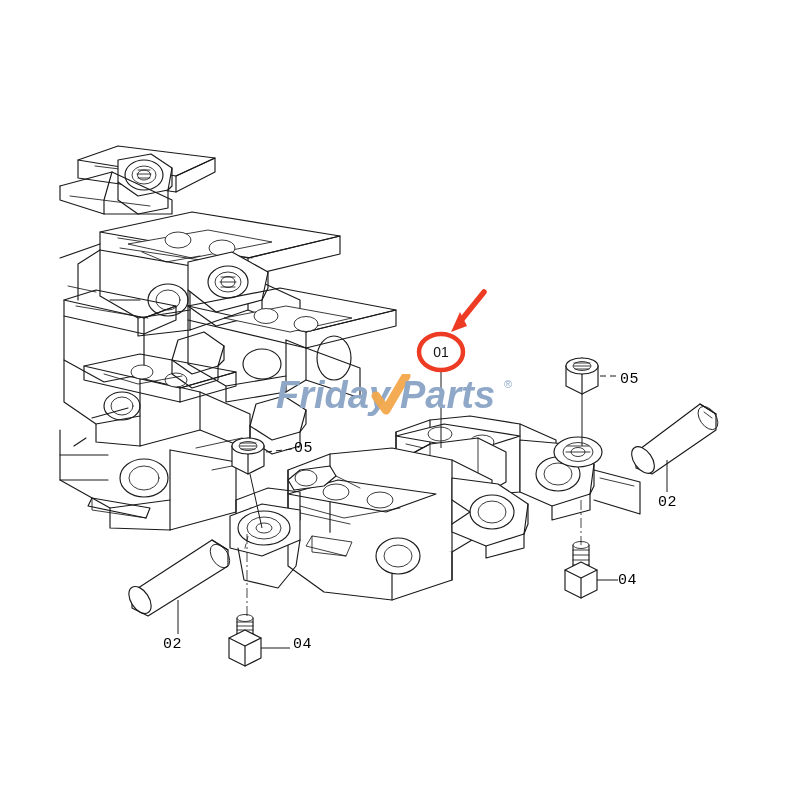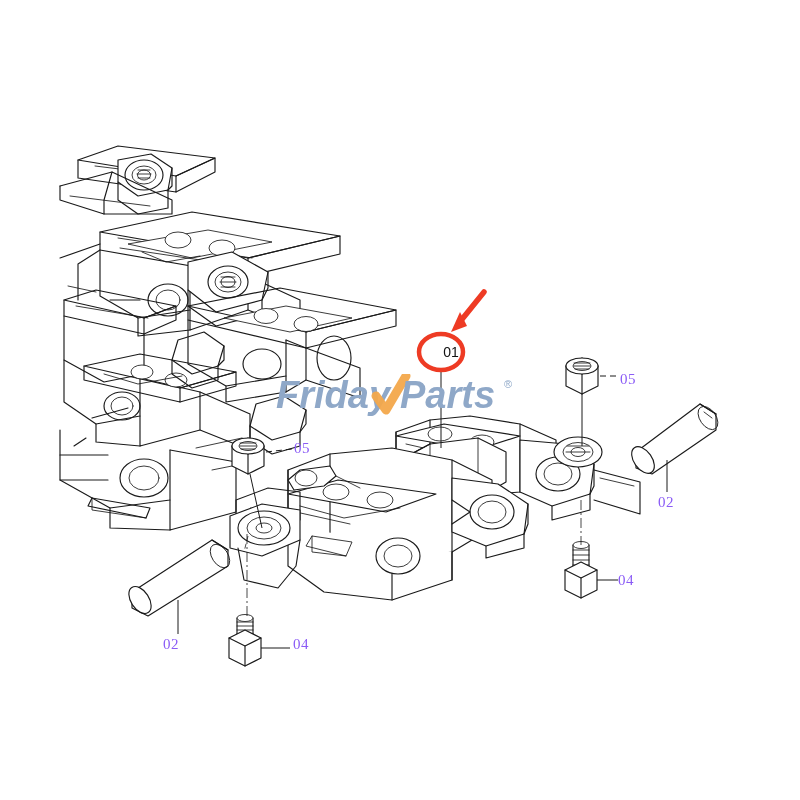--- a/index.html
+++ b/index.html
@@ -1,24 +1,24 @@
 <!DOCTYPE html>
 <html><head>
 <meta charset="utf-8">
 <style>
   html,body{margin:0;padding:0;background:#ffffff;}
   body{width:800px;height:800px;overflow:hidden;
        font-family:"Liberation Sans",sans-serif;}
   #stage{position:relative;width:800px;height:800px;background:#ffffff;}
   #art{position:absolute;left:0;top:0;width:800px;height:800px;}
-  .lbl{position:absolute;font-family:Liberation Serif, serif;
-       font-size:15px;color:#8b5cf6;letter-spacing:.5px;white-space:nowrap;}
+  .lbl{position:absolute;font-family:Liberation Mono, monospace;
+       font-size:15px;color:#000000;letter-spacing:.5px;white-space:nowrap;}
   #wm{position:absolute;left:276px;top:374px;width:250px;height:46px;
       pointer-events:none;}
-  #cal01{position:absolute;left:429px;top:333px;width:44px;height:38px;}
+  #cal01{position:absolute;left:419px;top:333px;width:44px;height:38px;}
   #cal01 .num{position:absolute;left:0;top:0;width:44px;height:38px;
       display:flex;align-items:center;justify-content:center;
       font-size:14px;color:#111;font-family:"Liberation Sans",sans-serif;}
 </style>
 </head>
 <body>
 
 <div id="stage">
 
   <svg id="art" viewBox="0 0 800 800">

